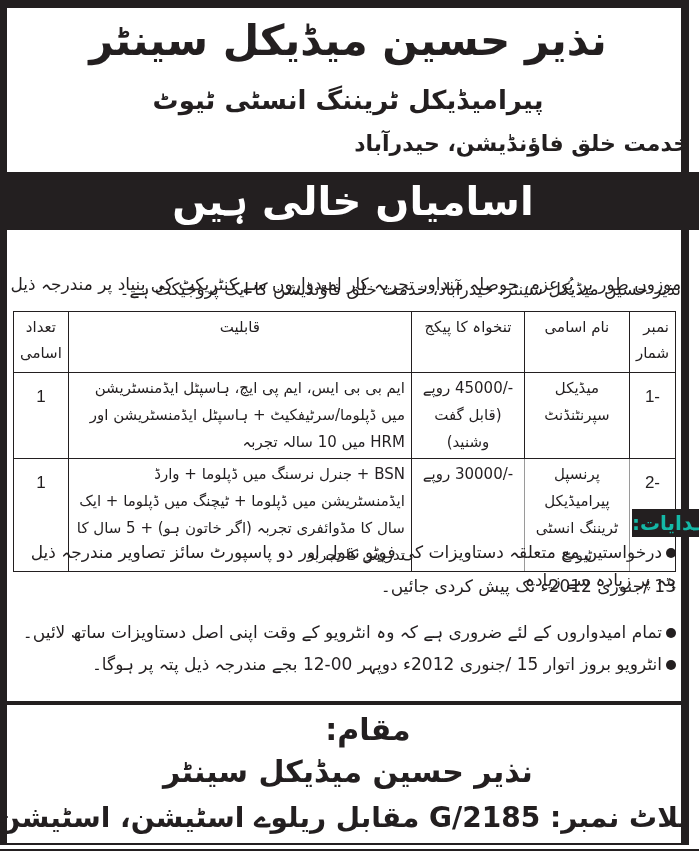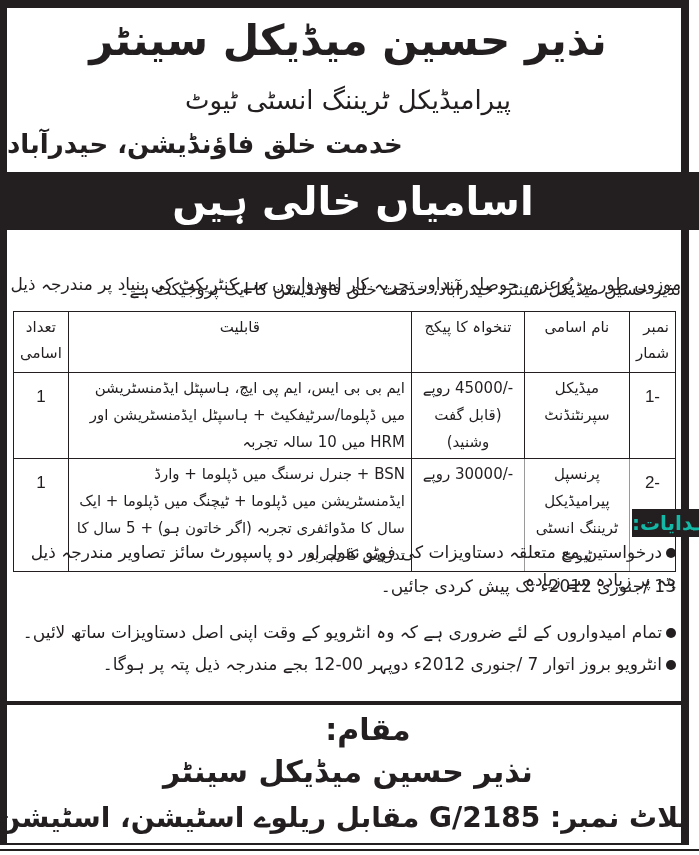--- a/index.html
+++ b/index.html
@@ -7,23 +7,23 @@
          font-family:"DejaVu Sans", sans-serif; color:#231f20; }
   .frame { position:absolute; left:0; top:0; width:689px; height:845px;
            border-left:7px solid #231f20; border-top:8px solid #231f20;
            border-right:8px solid #231f20; border-bottom:2px solid #231f20;
            box-sizing:border-box; background:#fff; }
   .bottom-rule { position:absolute; left:0; top:849px; width:699px; height:2px; background:#231f20; }
   .rtl { direction:rtl; unicode-bidi:plaintext; }
   .hdr1 { position:absolute; left:7px; right:10px; top:14px; text-align:center;
           font-size:42px; font-weight:bold; line-height:54px; }
   .hdr2 { position:absolute; left:7px; right:10px; top:82px; text-align:center;
-          font-size:26px; font-weight:normal; line-height:36px; }
-  .hdr3 { position:absolute; left:7px; right:10px; top:126px; text-align:left;
           font-size:26px; font-weight:bold; line-height:36px; }
+  .hdr3 { position:absolute; left:7px; right:10px; top:126px; text-align:right;
+          font-size:22px; font-weight:bold; line-height:36px; }
   .banner { position:absolute; left:7px; top:172px; width:692px; height:58px;
             background:#231f20; color:#ffffff; text-align:center;
             font-size:40px; font-weight:bold; line-height:58px; }
   .intro { position:absolute; right:18px; left:10px; font-size:17px; line-height:26px;
            text-align:right; white-space:nowrap; }
   .intro.l1 { top:236px;margin-top:40px; }
   .intro.l2 { top:271px; }
   table.jobs { position:absolute; left:13px; top:311px; width:663px;
                border-collapse:collapse; direction:rtl; font-size:15px; }
   table.jobs td, table.jobs th { border:1.5px solid #231f20; padding:2px 6px;
@@ -110,20 +110,20 @@
 <div class="bullet b1a rtl">
   <span class="dot"></span><span>درخواستیں مع متعلقہ دستاویزات کی فوٹو نقول اور دو پاسپورٹ سائز تصاویر مندرجہ ذیل پتہ پر زیادہ سے زیادہ</span>
 </div>
 <div class="bullet b1b rtl">
   <span>13 /جنوری 2012ء تک پیش کردی جائیں۔</span>
 </div>
 <div class="bullet b2 rtl">
   <span class="dot"></span><span>تمام امیدواروں کے لئے ضروری ہے کہ وہ انٹرویو کے وقت اپنی اصل دستاویزات ساتھ لائیں۔</span>
 </div>
 <div class="bullet b3 rtl">
-  <span class="dot"></span><span>انٹرویو بروز اتوار 7 /جنوری 2012ء دوپہر 00-12 بجے مندرجہ ذیل پتہ پر ہوگا۔</span>
+  <span class="dot"></span><span>انٹرویو بروز اتوار 15 /جنوری 2012ء دوپہر 00-12 بجے مندرجہ ذیل پتہ پر ہوگا۔</span>
 </div>
 
 <div class="hrule"></div>
 
 <div class="venue-label rtl">مقام:</div>
 <div class="venue-name rtl">نذیر حسین میڈیکل سینٹر</div>
 <div class="venue-addr rtl">پلاٹ نمبر: G/2185 مقابل ریلوے اسٹیشن، اسٹیشن روڈ، حیدرآباد</div>
 
 </body></html>

